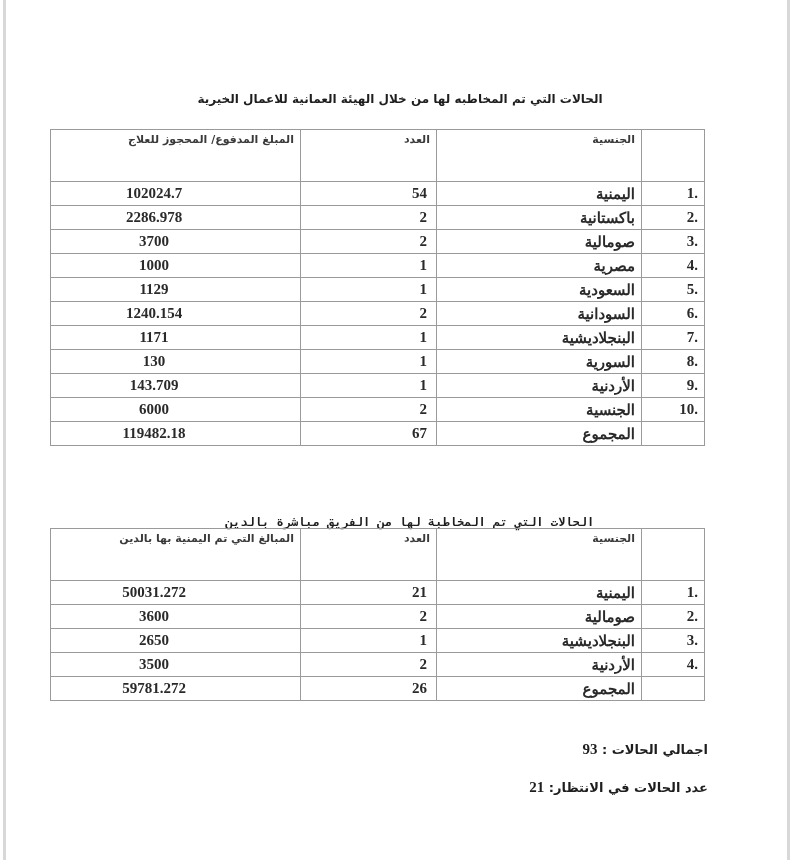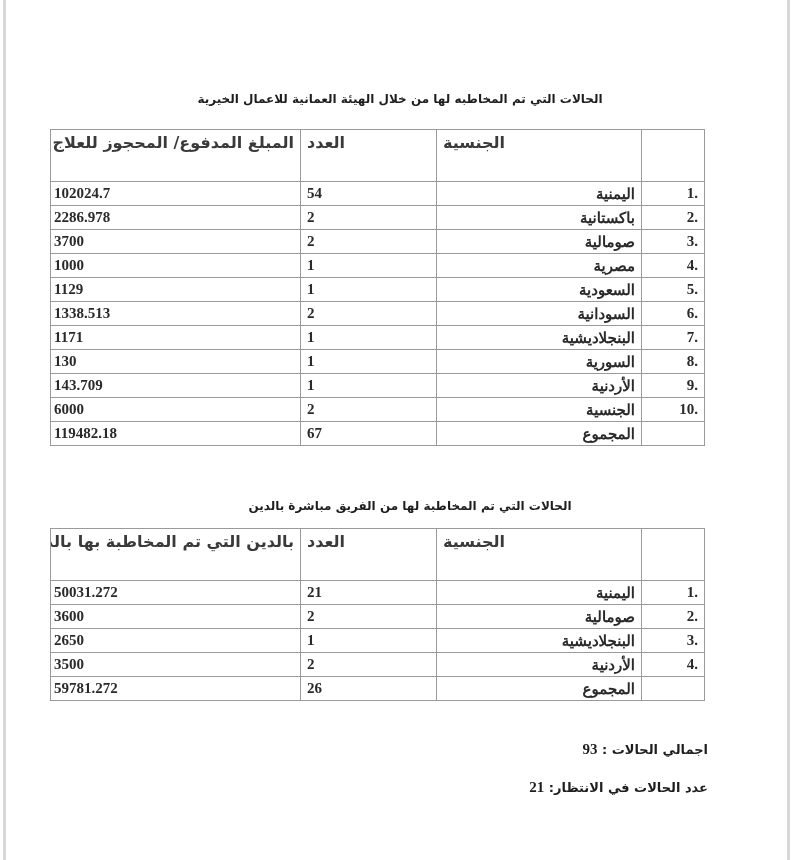--- a/index.html
+++ b/index.html
@@ -29,21 +29,21 @@
       width: 560px;
       text-align: center;
       direction: rtl;
       font-family: "DejaVu Sans", sans-serif;
       font-weight: bold;
       font-size: 12px;
       color: #1e1e1e;
       white-space: nowrap;
     }
     .title-1 { top: 92px; left: 140px; width: 520px; }
-    .title-2 { top: 499px; left: 180px; width: 460px; }
+    .title-2 { top: 515px; left: 180px; width: 460px; font-family: Liberation Mono, monospace; }
 
     table.data-table {
       position: absolute;
       left: 50px;
       width: 654px;
       border-collapse: collapse;
       direction: rtl;
       table-layout: fixed;
     }
     table.t1 { top: 129px; }
@@ -55,41 +55,41 @@
       font-weight: bold;
       color: #2a2a2a;
       overflow: hidden;
       white-space: nowrap;
     }
     table.data-table th {
       height: 48px;
       vertical-align: top;
       padding-top: 3px;
       font-family: "DejaVu Sans", sans-serif;
-      font-size: 16px;
+      font-size: 11px;
       font-weight: bold;
       color: #3a3a3a;
-      text-align: left;
+      text-align: right;
     }
     table.data-table td { height: 23px; }
     col.c-idx { width: 63px; }
     col.c-nat { width: 205px; }
     col.c-cnt { width: 136px; }
     col.c-amt { width: 250px; }
     td.idx { text-align: center; direction: ltr; padding-right: 10px; text-align: right; }
     td.nat {
       text-align: right;
       font-family: Liberation Sans, sans-serif;
       font-size: 11px;
       color: #333;
     }
     td.cnt { text-align: left; padding-left: 0; }
-    td.cnt span { display: inline-block; width: 120px; }
+    td.cnt span { display: inline-block; width: 120px; text-align: right; }
     td.amt { text-align: center; }
-    td.amt span { display: inline-block; width: 200px; text-align: left; padding-right: 40px; }
+    td.amt span { display: inline-block; width: 200px; text-align: center; padding-right: 40px; }
     .total-red { color: #c0282d; }
 
     .summary {
       position: absolute;
       right: 92px;
       direction: rtl;
       font-family: "DejaVu Sans", sans-serif;
       font-weight: bold;
       font-size: 13px;
       color: #1e1e1e;
@@ -153,21 +153,21 @@
     <tr>
       <td class="idx">5.</td>
       <td class="nat">السعودية</td>
       <td class="cnt"><span>1</span></td>
       <td class="amt"><span>1129</span></td>
     </tr>
     <tr>
       <td class="idx">6.</td>
       <td class="nat">السودانية</td>
       <td class="cnt"><span>2</span></td>
-      <td class="amt"><span>1338.513</span></td>
+      <td class="amt"><span>1240.154</span></td>
     </tr>
     <tr>
       <td class="idx">7.</td>
       <td class="nat">البنجلاديشية</td>
       <td class="cnt"><span>1</span></td>
       <td class="amt"><span>1171</span></td>
     </tr>
     <tr>
       <td class="idx">8.</td>
       <td class="nat">السورية</td>
@@ -202,21 +202,21 @@
     <col class="c-idx">
       <col class="c-nat">
       <col class="c-cnt">
       <col class="c-amt">
   </colgroup>
   <thead>
     <tr>
       <th></th>
       <th>الجنسية</th>
       <th>العدد</th>
-      <th>بالدين التي تم المخاطبة بها بالدين</th>
+      <th>المبالغ التي تم اليمنية بها بالدين</th>
     </tr>
   </thead>
   <tbody>
     <tr>
       <td class="idx">1.</td>
       <td class="nat">اليمنية</td>
       <td class="cnt"><span>21</span></td>
       <td class="amt"><span>50031.272</span></td>
     </tr>
     <tr>

